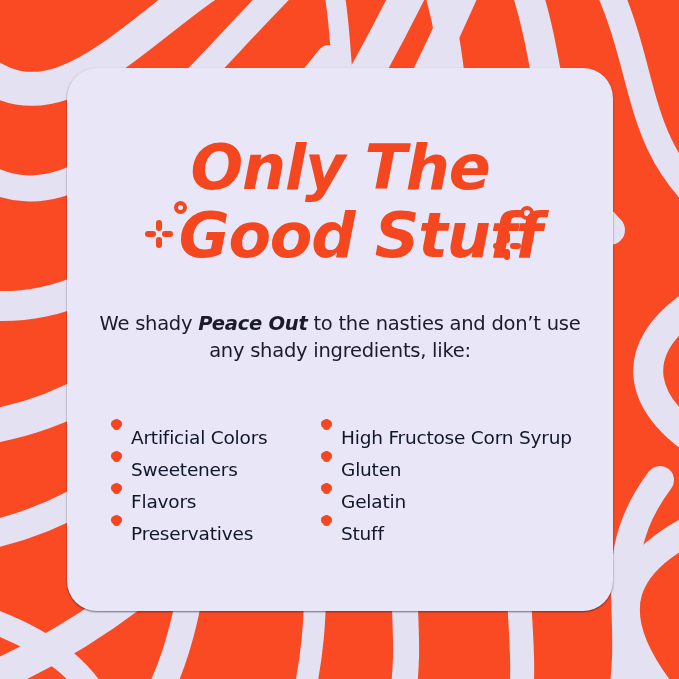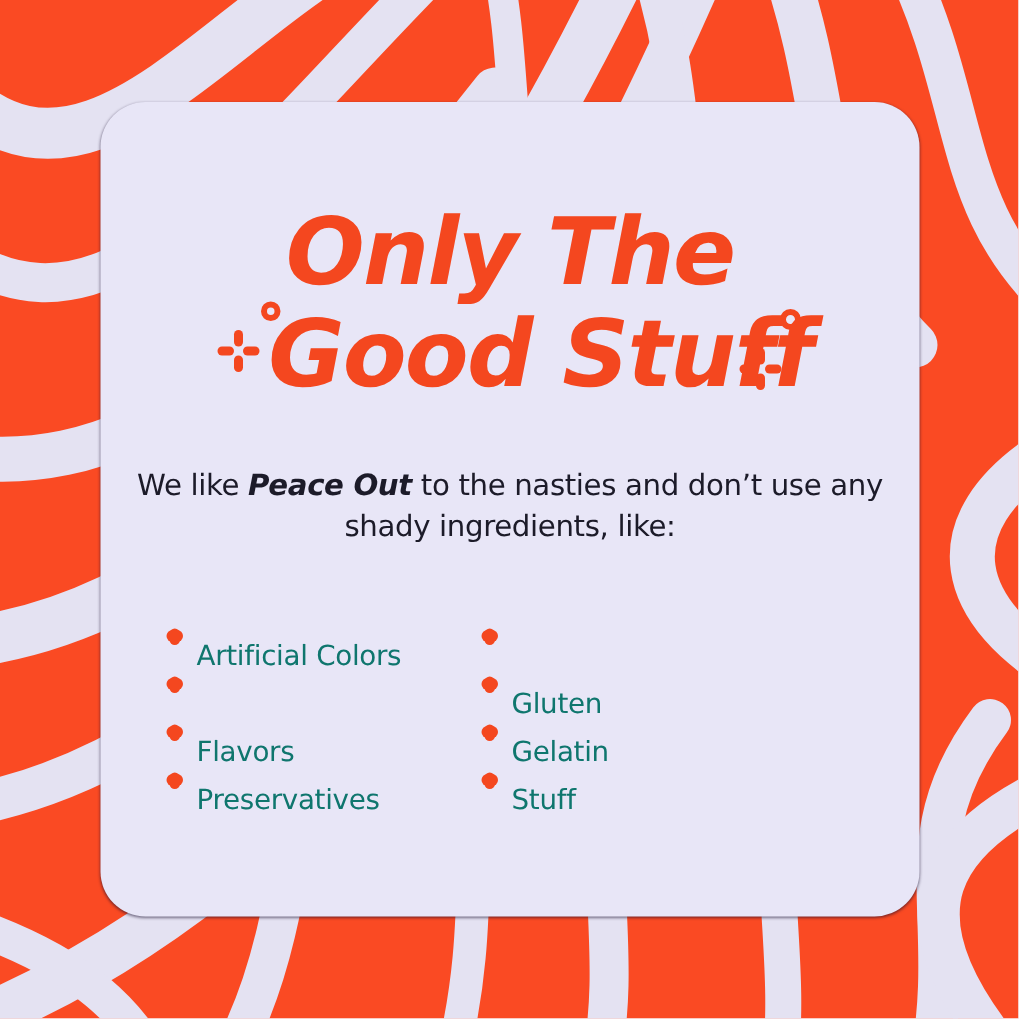--- a/index.html
+++ b/index.html
@@ -144,21 +144,21 @@
   }
   .bullet::before {
     left: 0; top: 1.6px;
     width: 11px; height: 7.8px;
   }
   .bullet::after {
     top: 0; left: 1.6px;
     width: 7.8px; height: 11px;
   }
   .item-label {
-    color: #0f766e;
+    color: #0f172a;
     font-family: "DejaVu Sans", "Liberation Sans", sans-serif;
     font-size: 18.5px;
     line-height: 22px;
     letter-spacing: -0.2px;
     white-space: nowrap;
     margin-top: 28px;
   }
 </style>
 </head>
 <body>
@@ -208,45 +208,47 @@
     <div class="ring" style="left:453px; top:138px; width:14px; height:14px;"></div>
 
     <div class="heading-wrap">
       <div class="heading">
         <span class="line1">Only The</span>
         <span class="line2">Good Stuff</span>
       </div>
     </div>
 
     <div class="subtitle">
-      <span>We like </span><em>Peace Out</em><span> to the nasties and don’t use any shady ingredients, like:</span>
+      <span>We shady </span><em>Peace Out</em><span> to the nasties and don’t use any shady ingredients, like:</span>
     </div>
 
     <div class="lists">
       <div class="list-col col-left">
         <div class="list-item">
           <span class="bullet"></span>
           <span class="item-label">Artificial Colors</span>
         </div>
         <div class="list-item">
           <span class="bullet"></span>
+          <span class="item-label">Sweeteners</span>
         </div>
         <div class="list-item">
           <span class="bullet"></span>
           <span class="item-label">Flavors</span>
         </div>
         <div class="list-item">
           <span class="bullet"></span>
           <span class="item-label">Preservatives</span>
         </div>
       </div>
 
       <div class="list-col col-right">
         <div class="list-item">
           <span class="bullet"></span>
+          <span class="item-label">High Fructose Corn Syrup</span>
         </div>
         <div class="list-item">
           <span class="bullet"></span>
           <span class="item-label">Gluten</span>
         </div>
         <div class="list-item">
           <span class="bullet"></span>
           <span class="item-label">Gelatin</span>
         </div>
         <div class="list-item">

